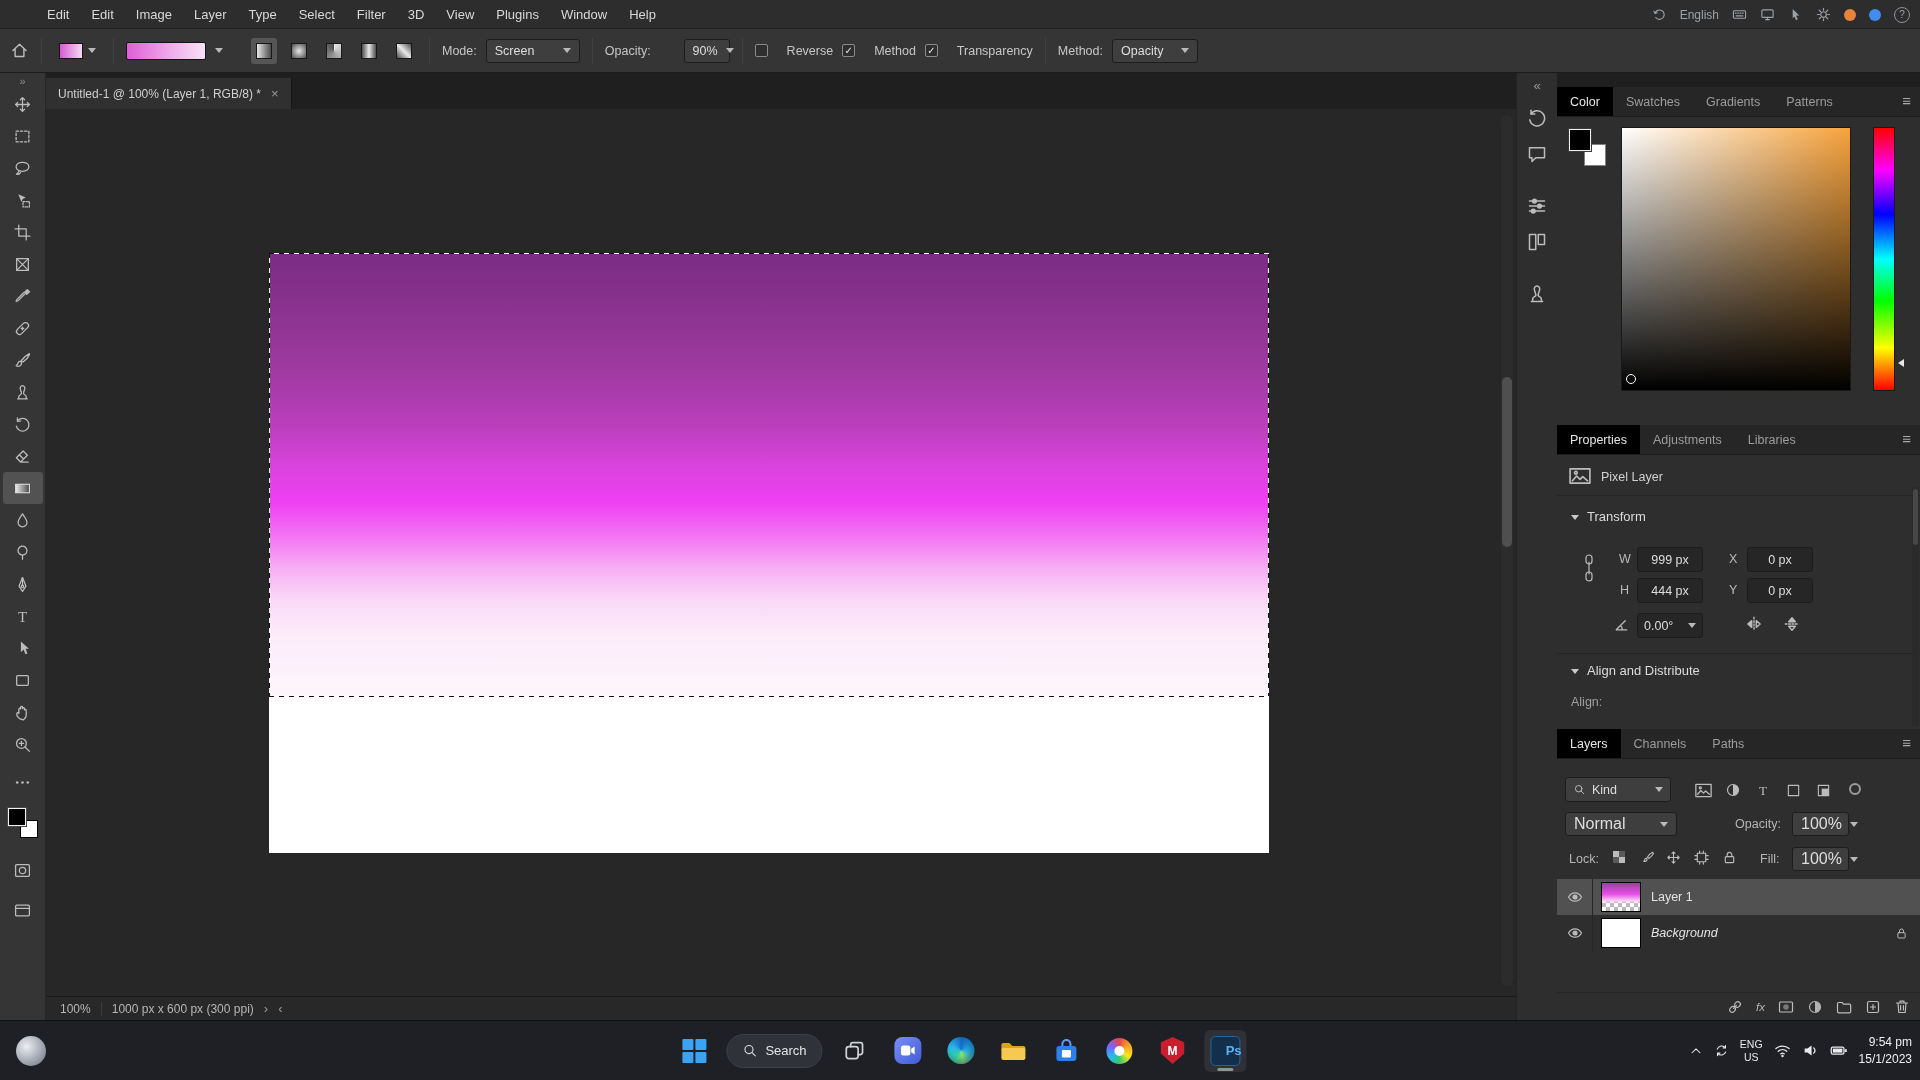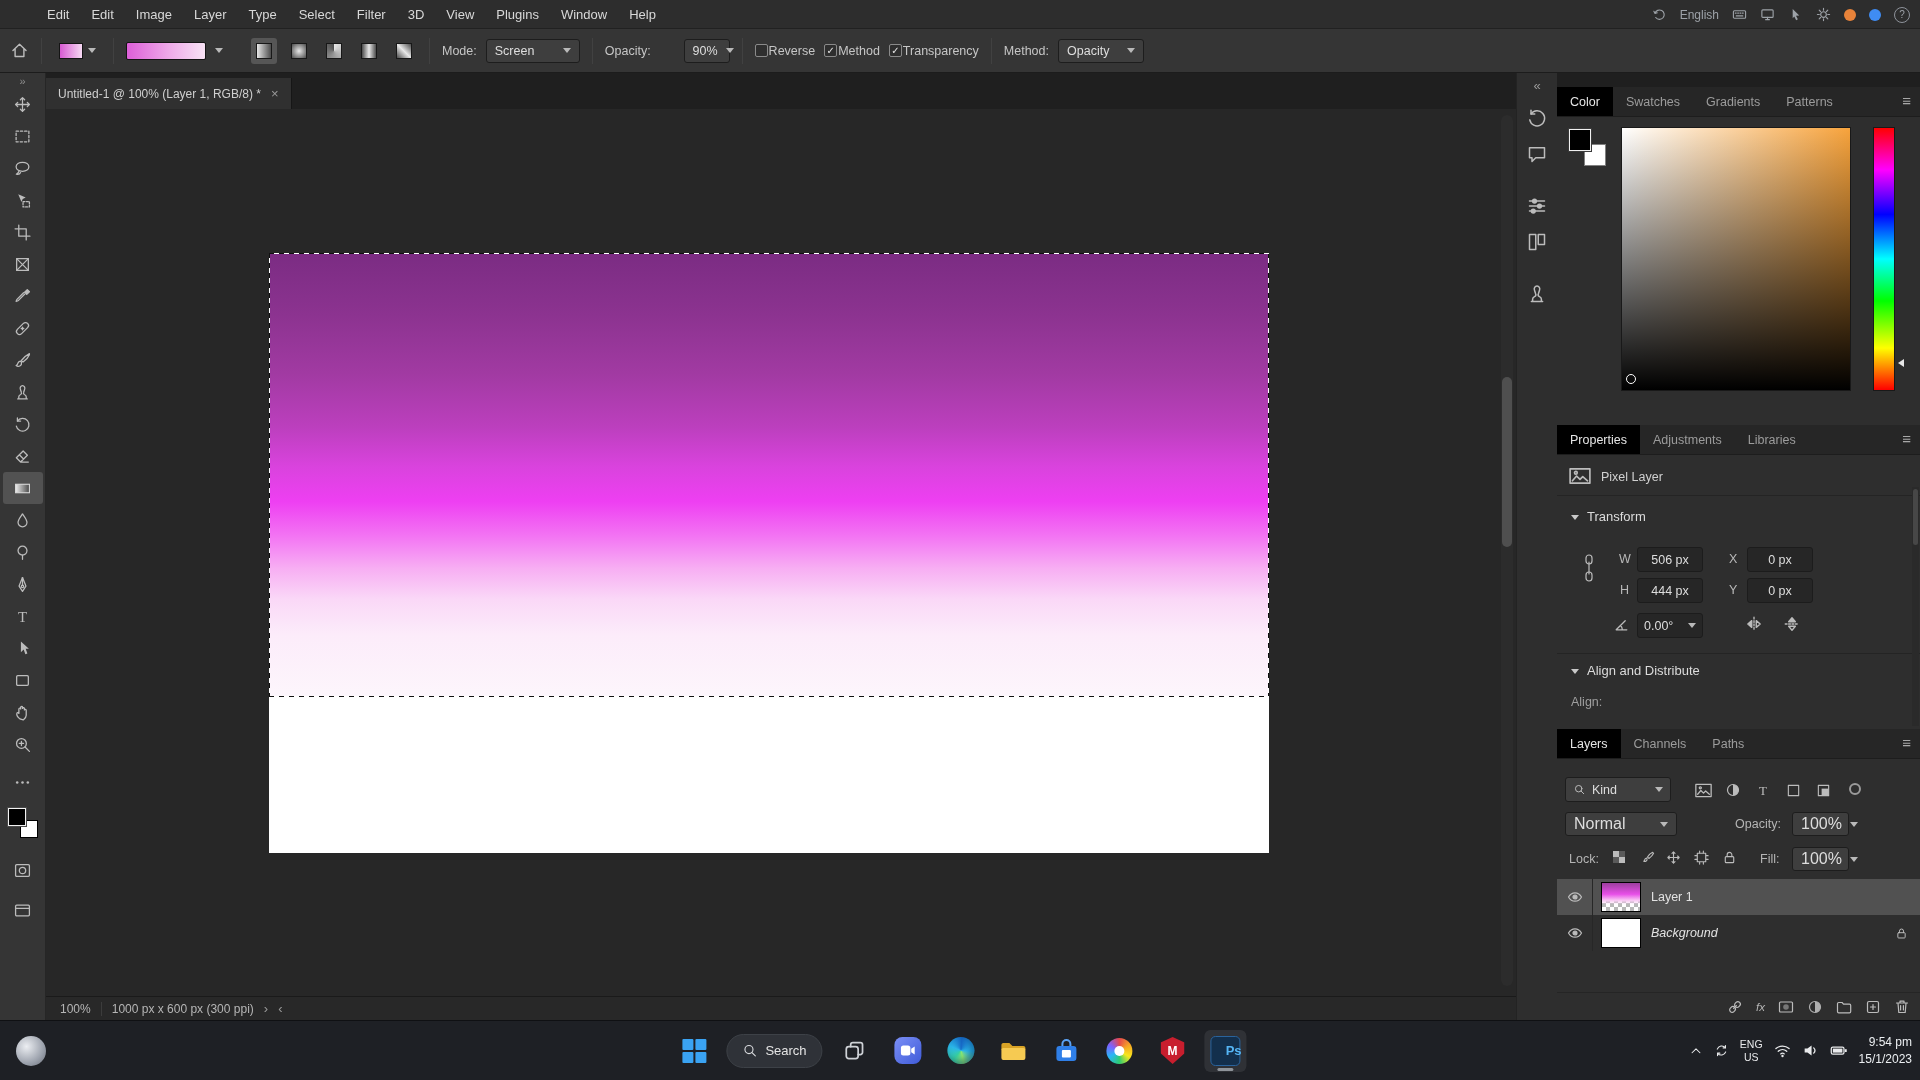--- a/index.html
+++ b/index.html
@@ -32,21 +32,21 @@
   .ti-linear { background:linear-gradient(90deg,#e8e8e8,#4c4c4c); }
   .ti-radial { background:radial-gradient(circle at 50% 50%,#e8e8e8,#4c4c4c); }
   .ti-angle { background:conic-gradient(from 0deg,#e8e8e8,#4c4c4c); }
   .ti-reflected { background:linear-gradient(90deg,#4c4c4c,#e8e8e8,#4c4c4c); }
   .ti-diamond { background:linear-gradient(45deg,#4c4c4c,#e8e8e8,#4c4c4c); }
   .dropdown { height:24px; background:#3e3e3e; border:1px solid #1d1d1d; border-radius:3px; display:flex; align-items:center; padding:0 8px; gap:8px; color:#dedede; }
   .dropdown .caret { margin-left:auto; }
   .w-screen { width:94px; } .w-opacity { width:46px;margin-left:24px; } .w-method { width:86px; }
   .checkbox { width:13px; height:13px; border:1px solid #8a8a8a; border-radius:2px; background:#2e2e2e; display:inline-flex; align-items:center; justify-content:center; }
   .checkbox.checked::after { content:"✓"; font-size:10px; color:#e6e6e6; line-height:1; }
-  .cb-group { display:flex; align-items:center; gap:1px; }
+  .cb-group { display:flex; align-items:center; gap:19px; }
 
   
   #main { flex:1; display:flex; min-height:0; }
 
   
   #toolbar { width:46px; background:#353535; border-right:1px solid #262626; display:flex; flex-direction:column; align-items:center; padding-top:1px; flex:none; }
   .tb-expand { color:#8d8d8d; font-size:11px; height:14px; line-height:14px; }
   .tool { width:40px; height:32px; margin:0 3px; display:flex; align-items:center; justify-content:center; border-radius:3px; }
   .tool.sel { background:#525252; }
   .tool-extra { margin-top:6px; }
@@ -538,21 +538,21 @@
           <span class="prop-title" style="left:30px;top:54px">Transform</span>
 
           <svg class="ico" width="16" height="34" viewBox="0 0 16 32" style="position:absolute;left:24px;top:96px">
               <rect x="5" y="3" width="6" height="9" rx="3"></rect>
               <rect x="5" y="20" width="6" height="9" rx="3"></rect>
               <path d="M8 10v12"></path>
             </svg>
 
           <span class="prop-label" style="left:62px;top:97px">W</span>
           <div class="pfield" style="left:80px;top:92px;width:66px">
-              <span>506 px</span>
+              <span>999 px</span>
             </div>
           <span class="prop-label" style="left:172px;top:97px">X</span>
           <div class="pfield" style="left:190px;top:92px;width:66px">
               <span>0 px</span>
             </div>
 
           <span class="prop-label" style="left:63px;top:128px">H</span>
           <div class="pfield" style="left:80px;top:123px;width:66px">
               <span>444 px</span>
             </div>

